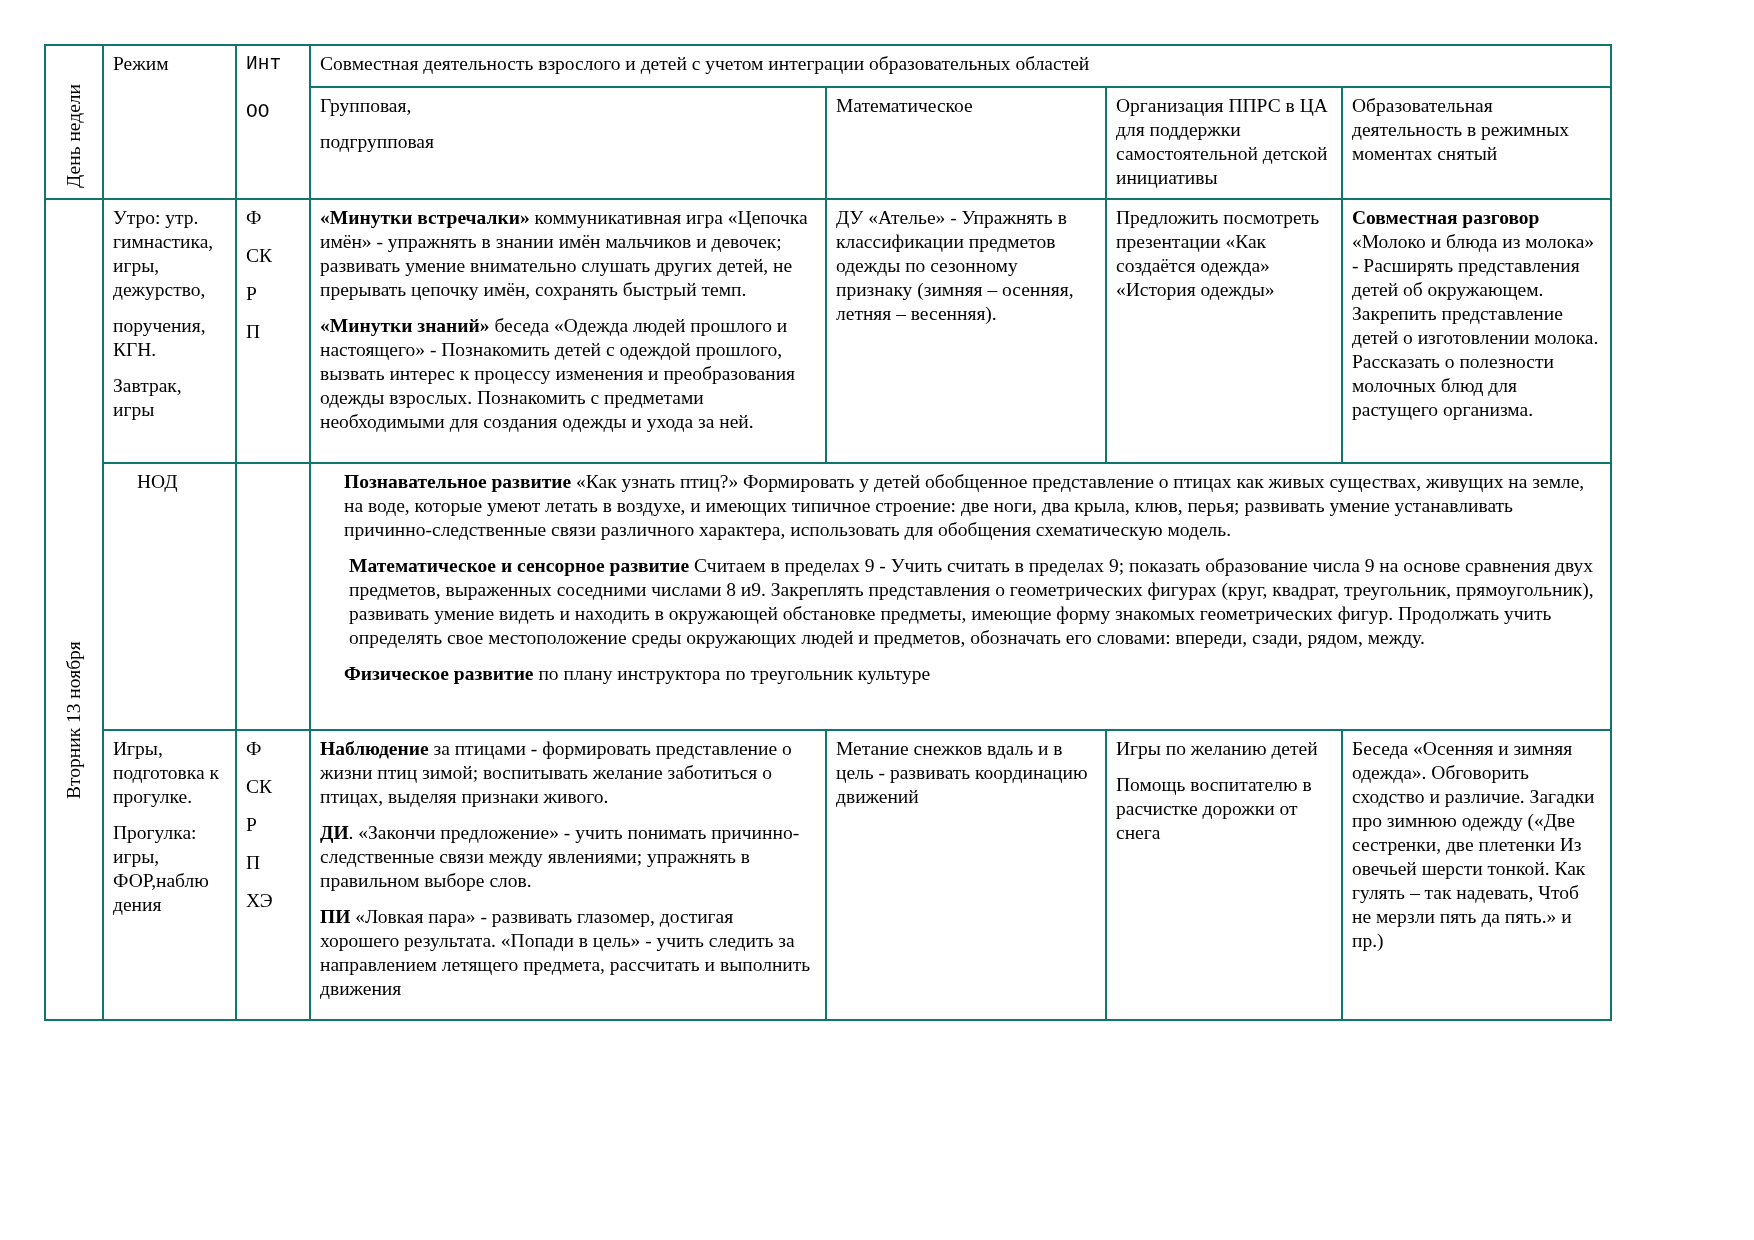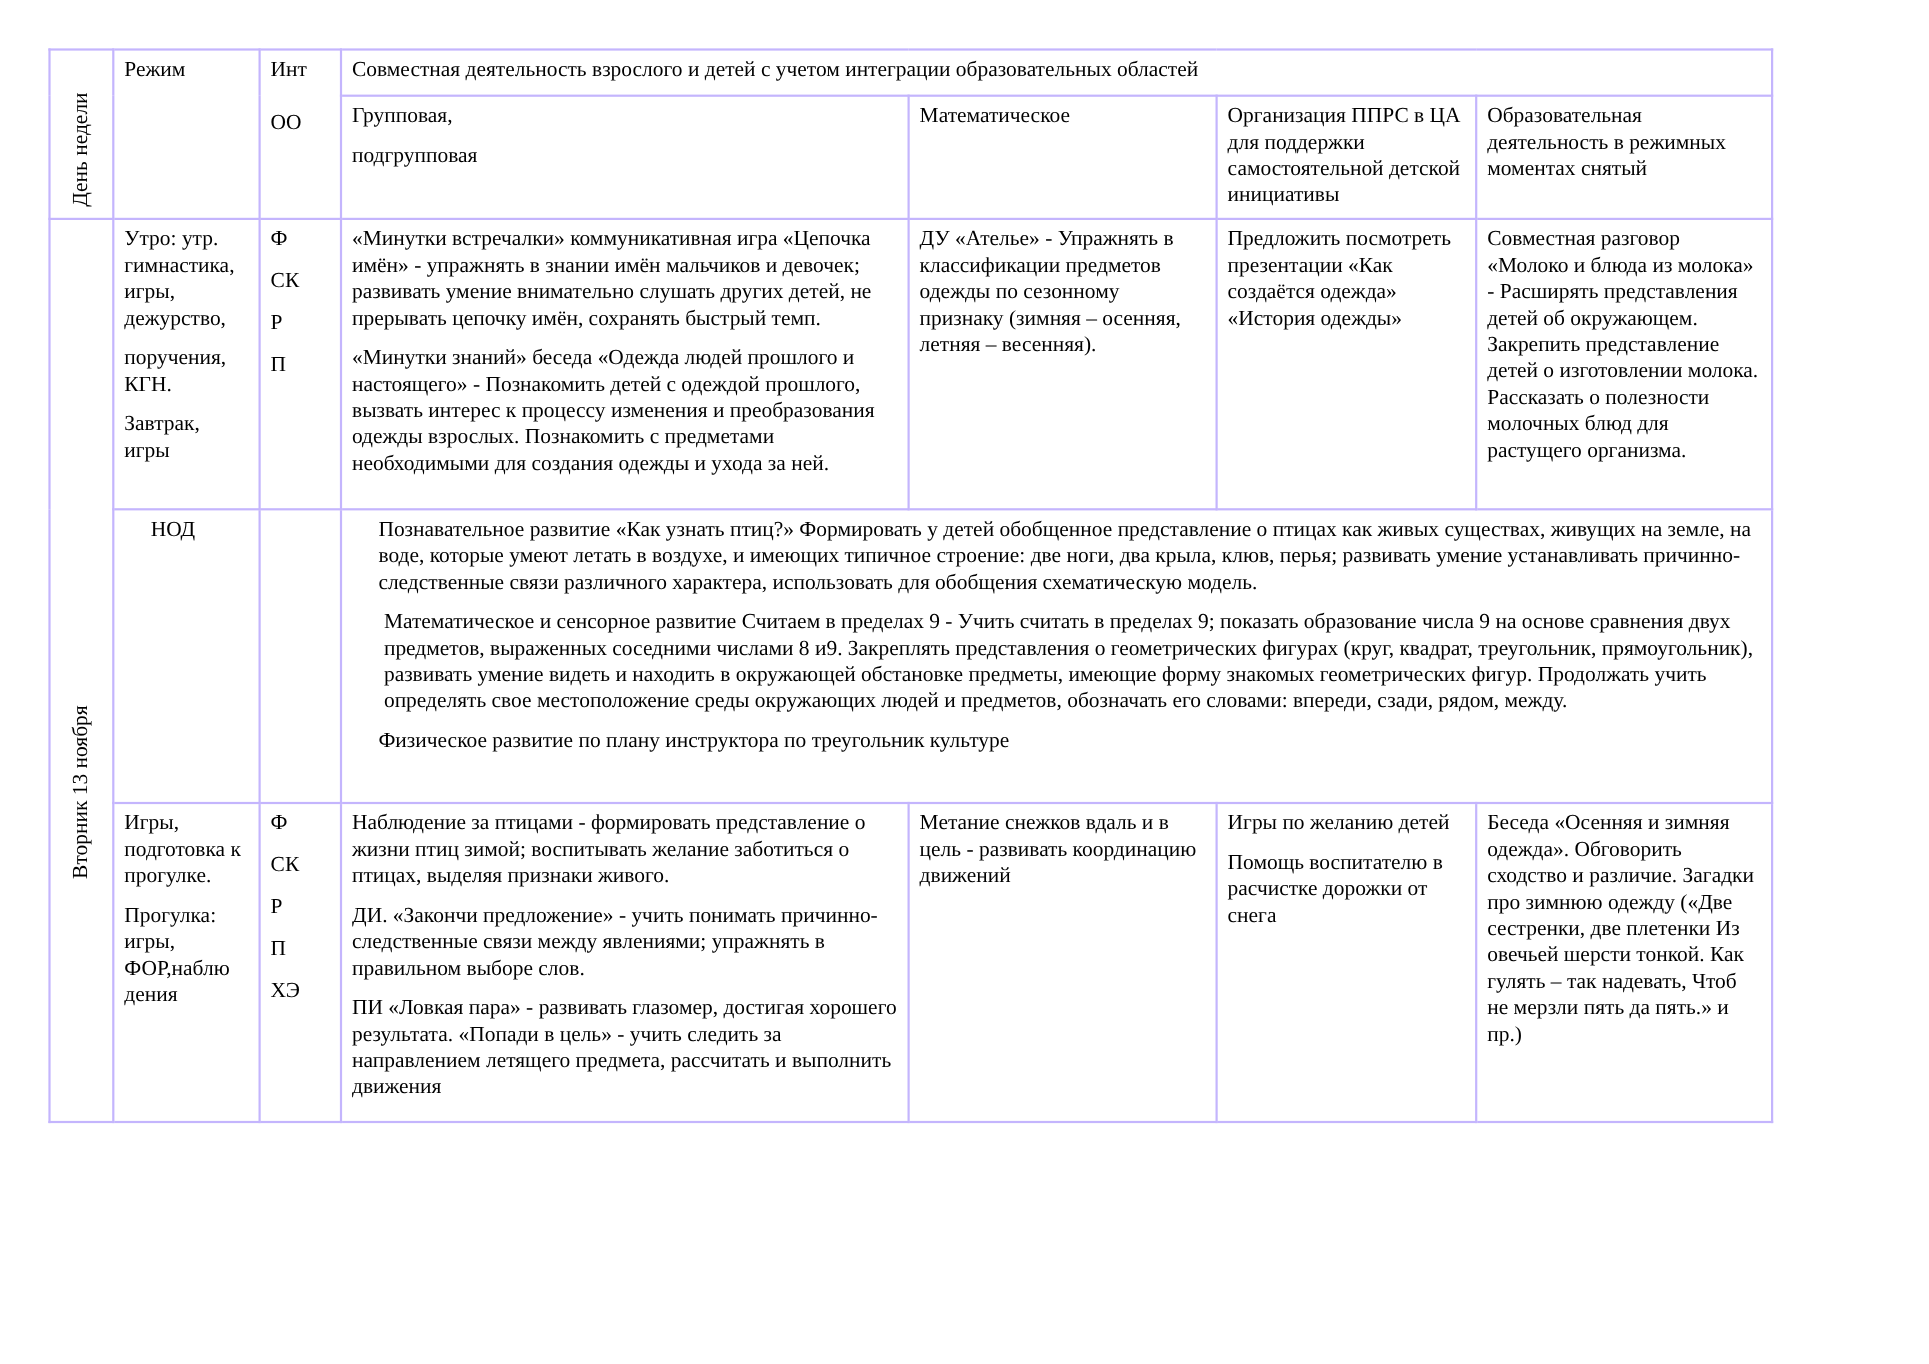--- a/index.html
+++ b/index.html
@@ -1,36 +1,36 @@
 <!DOCTYPE html>
 <html><head>
 <meta charset="utf-8">
 <style>
   html, body { margin:0; padding:0; background:#ffffff; }
   body { width:1754px; height:1240px; position:relative; overflow:hidden;
          font-family:"Liberation Serif", "DejaVu Serif", serif; color:#000; }
   .page { position:absolute; left:0; top:0; width:1754px; height:1240px; background:#fff; }
   table.plan { position:absolute; left:44px; top:44px; border-collapse:collapse;
                table-layout:fixed; width:1566px; }
-  table.plan td { border:2px solid #c4b5fd; vertical-align:top; padding:6px 9px 4px 9px;
+  table.plan td { border:2px solid #0f766e; vertical-align:top; padding:6px 9px 4px 9px;
                   font-size:19.5px; line-height:24px; }
   col.c-day { width:58px; } col.c-mode { width:133px; } col.c-int { width:74px; }
   col.c-grp { width:516px; } col.c-ind { width:280px; } col.c-ppr { width:236px; }
   col.c-edu { width:269px; }
   tr.r-h1 td { height:30px; } tr.r-h2 td { height:100px; }
   tr.r-morning td { height:252px; } tr.r-nod td { height:255px;padding-left:33px; } tr.r-walk td { height:278px; }
   td.day { position:relative; padding:0; }
   .vert { position:absolute; left:50%; bottom:8px; transform-origin:left bottom;
           transform:rotate(-90deg) translateY(50%); white-space:nowrap; font-family:"Liberation Serif", serif; font-size:19.5px; }
   td.day.dow .vert { bottom:10px; }
   td.day.date .vert { bottom:220px; }
   p { margin:0 0 12px 0; }
   p:last-child { margin-bottom:0; }
-  .line { display:block; }
-  b { font-weight:normal; }
+  .line { display:block;font-family:Liberation Mono, monospace; }
+  b { font-weight:bold; }
   .int-list span { display:block; margin-bottom:14px; }
 </style>
 </head>
 <body>
 
 <div class="page">
 <table class="plan">
   <colgroup>
     <col class="c-day">
         <col class="c-mode">

